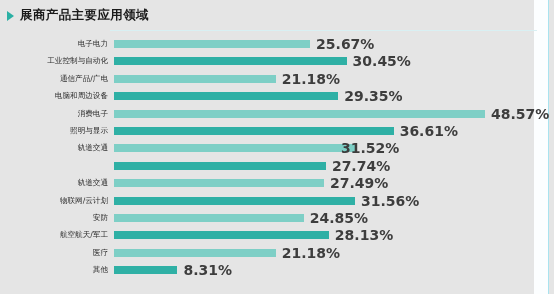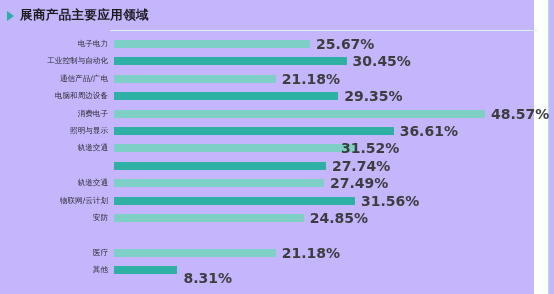--- a/index.html
+++ b/index.html
@@ -11,21 +11,21 @@
     width: 554px;
     height: 294px;
     overflow: hidden;
     font-family: "DejaVu Sans", "Liberation Sans", sans-serif;
     position: relative;
   }
   #page {
     position: relative;
     width: 554px;
     height: 294px;
-    background: #c4b5fd;
+    background: #e5e5e5;
     box-sizing: border-box;
   }
   
   #right-edge-rule {
     position: absolute;
     top: 0;
     right: 5px;
     width: 1px;
     height: 294px;
     background: #a9e3ef;
@@ -209,29 +209,36 @@
         </div>
         <div class="val-label" style="left: 361.07px;">31.56%</div>
       </div>
       <div class="row" style="top: 176px;">
         <div class="cat-label">安防</div>
         <div class="bar-track" style="width: 189.816px;">
           <div class="bar light"></div>
         </div>
         <div class="val-label" style="left: 309.816px;">24.85%</div>
       </div>
+      <div class="row" style="top: 193.4px;">
+        <div class="cat-label">航空航天/军工</div>
+        <div class="bar-track" style="width: 214.87px;">
+          <div class="bar dark"></div>
+        </div>
+        <div class="val-label" style="left: 334.87px;">28.13%</div>
+      </div>
       <div class="row" style="top: 210.8px;">
         <div class="cat-label">医疗</div>
         <div class="bar-track" style="width: 161.783px;">
           <div class="bar light"></div>
         </div>
         <div class="val-label" style="left: 281.783px;">21.18%</div>
       </div>
       <div class="row" style="top: 228.2px;">
         <div class="cat-label">其他</div>
         <div class="bar-track" style="width: 63.4756px;">
           <div class="bar dark"></div>
         </div>
-        <div class="val-label" style="left: 183.476px; margin-top: 8px;">8.31%</div>
+        <div class="val-label" style="left: 183.476px;">8.31%</div>
       </div>
     </div>
 
 </div>
 
 </body></html>

